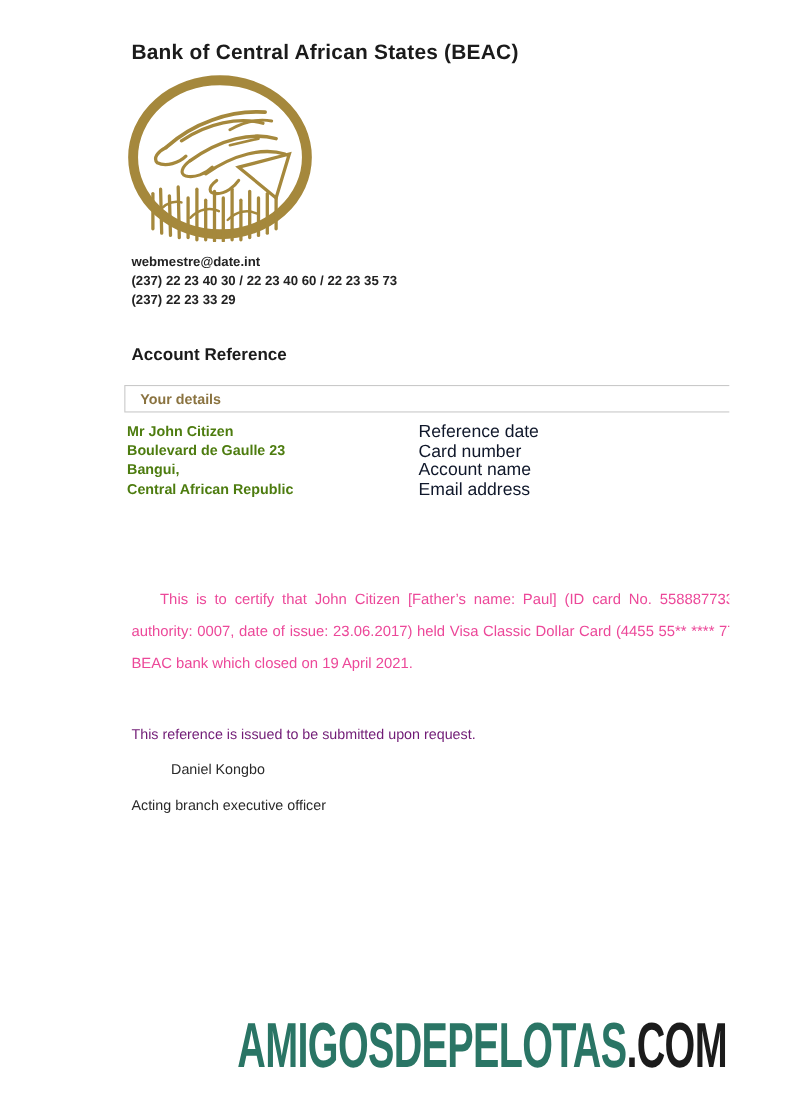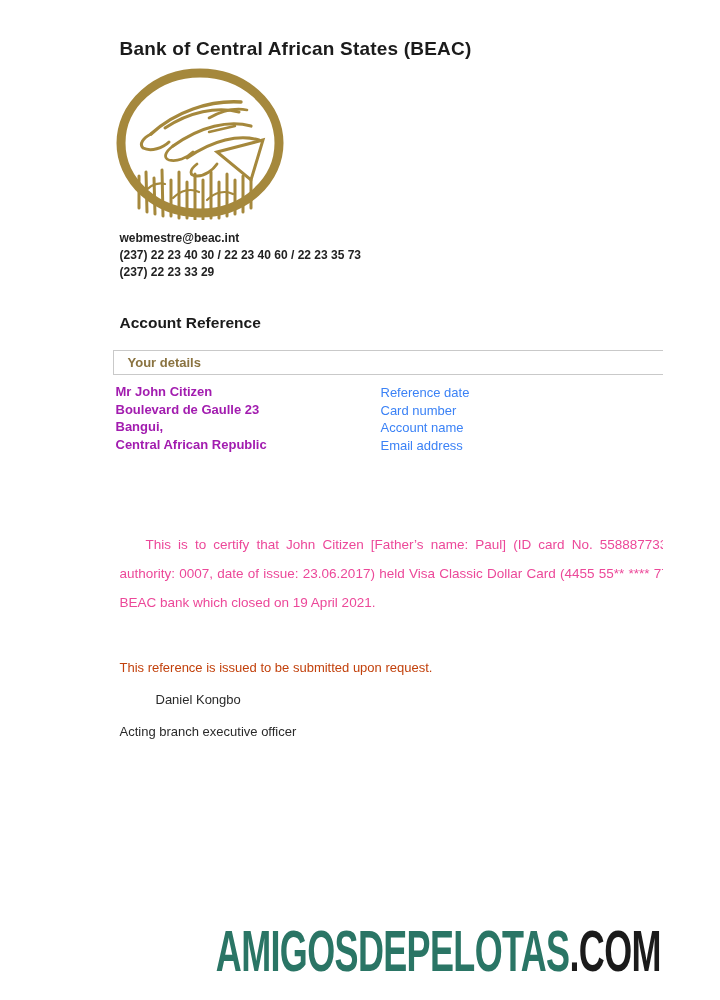--- a/index.html
+++ b/index.html
@@ -54,28 +54,28 @@
     font-weight: 700;
     color: #8a7340;
     background: #ffffff;
   }
   .recipient-block {
     position: absolute;
     left: 58px; top: 383px;
     font-size: 13px;
     font-weight: 700;
     line-height: 17.5px;
-    color: #a21caf;
+    color: #4d7c0f;
   }
   .details-labels {
     position: absolute;
     left: 323px; top: 384px;
-    font-size: 13px;
+    font-size: 16px;
     line-height: 17.5px;
-    color: #3b82f6;
+    color: #0f172a;
   }
   .details-values {
     position: absolute;
     left: 463px; top: 384px;
     font-size: 13px;
     line-height: 17.5px;
     color: #2a2a2a;
   }
   .body-paragraph {
     position: absolute;
@@ -84,21 +84,21 @@
     font-size: 13.5px;
     line-height: 29px;
     text-align: justify;
     text-indent: 26px;
     color: #ec4899;
   }
   .closing-line {
     position: absolute;
     left: 62px; top: 660px;
     font-size: 13px;
-    color: #c2410c;
+    color: #701a75;
   }
   .signatory-name {
     position: absolute;
     left: 62px; top: 692px;
     font-size: 13px;
     color: #2a2a2a;
     margin-left: 36px;
   }
   .signatory-title {
     position: absolute;
@@ -161,21 +161,21 @@
       <path d="M122,146 L122,112" stroke-width="3"></path>
       <path d="M130,144 L130,108" stroke-width="3"></path>
       <path d="M138,140 L138,112" stroke-width="3"></path>
       <path d="M30,126 C36,118 44,114 52,116" stroke-width="2.2"></path>
       <path d="M60,130 C68,122 78,120 86,124" stroke-width="2.2"></path>
       <path d="M94,132 C102,124 112,122 120,126" stroke-width="2.2"></path>
     </svg>
   </div>
 
   <div class="contact-block">
-    <div>webmestre@beac.int</div>
+    <div>webmestre@date.int</div>
     <div>(237) 22 23 40 30 / 22 23 40 60 / 22 23 35 73</div>
     <div>(237) 22 23 33 29</div>
   </div>
 
   <div class="section-title">Account Reference</div>
 
   <div class="your-details-box">Your details</div>
 
   <div class="recipient-block">
     <div>Mr John Citizen</div>

